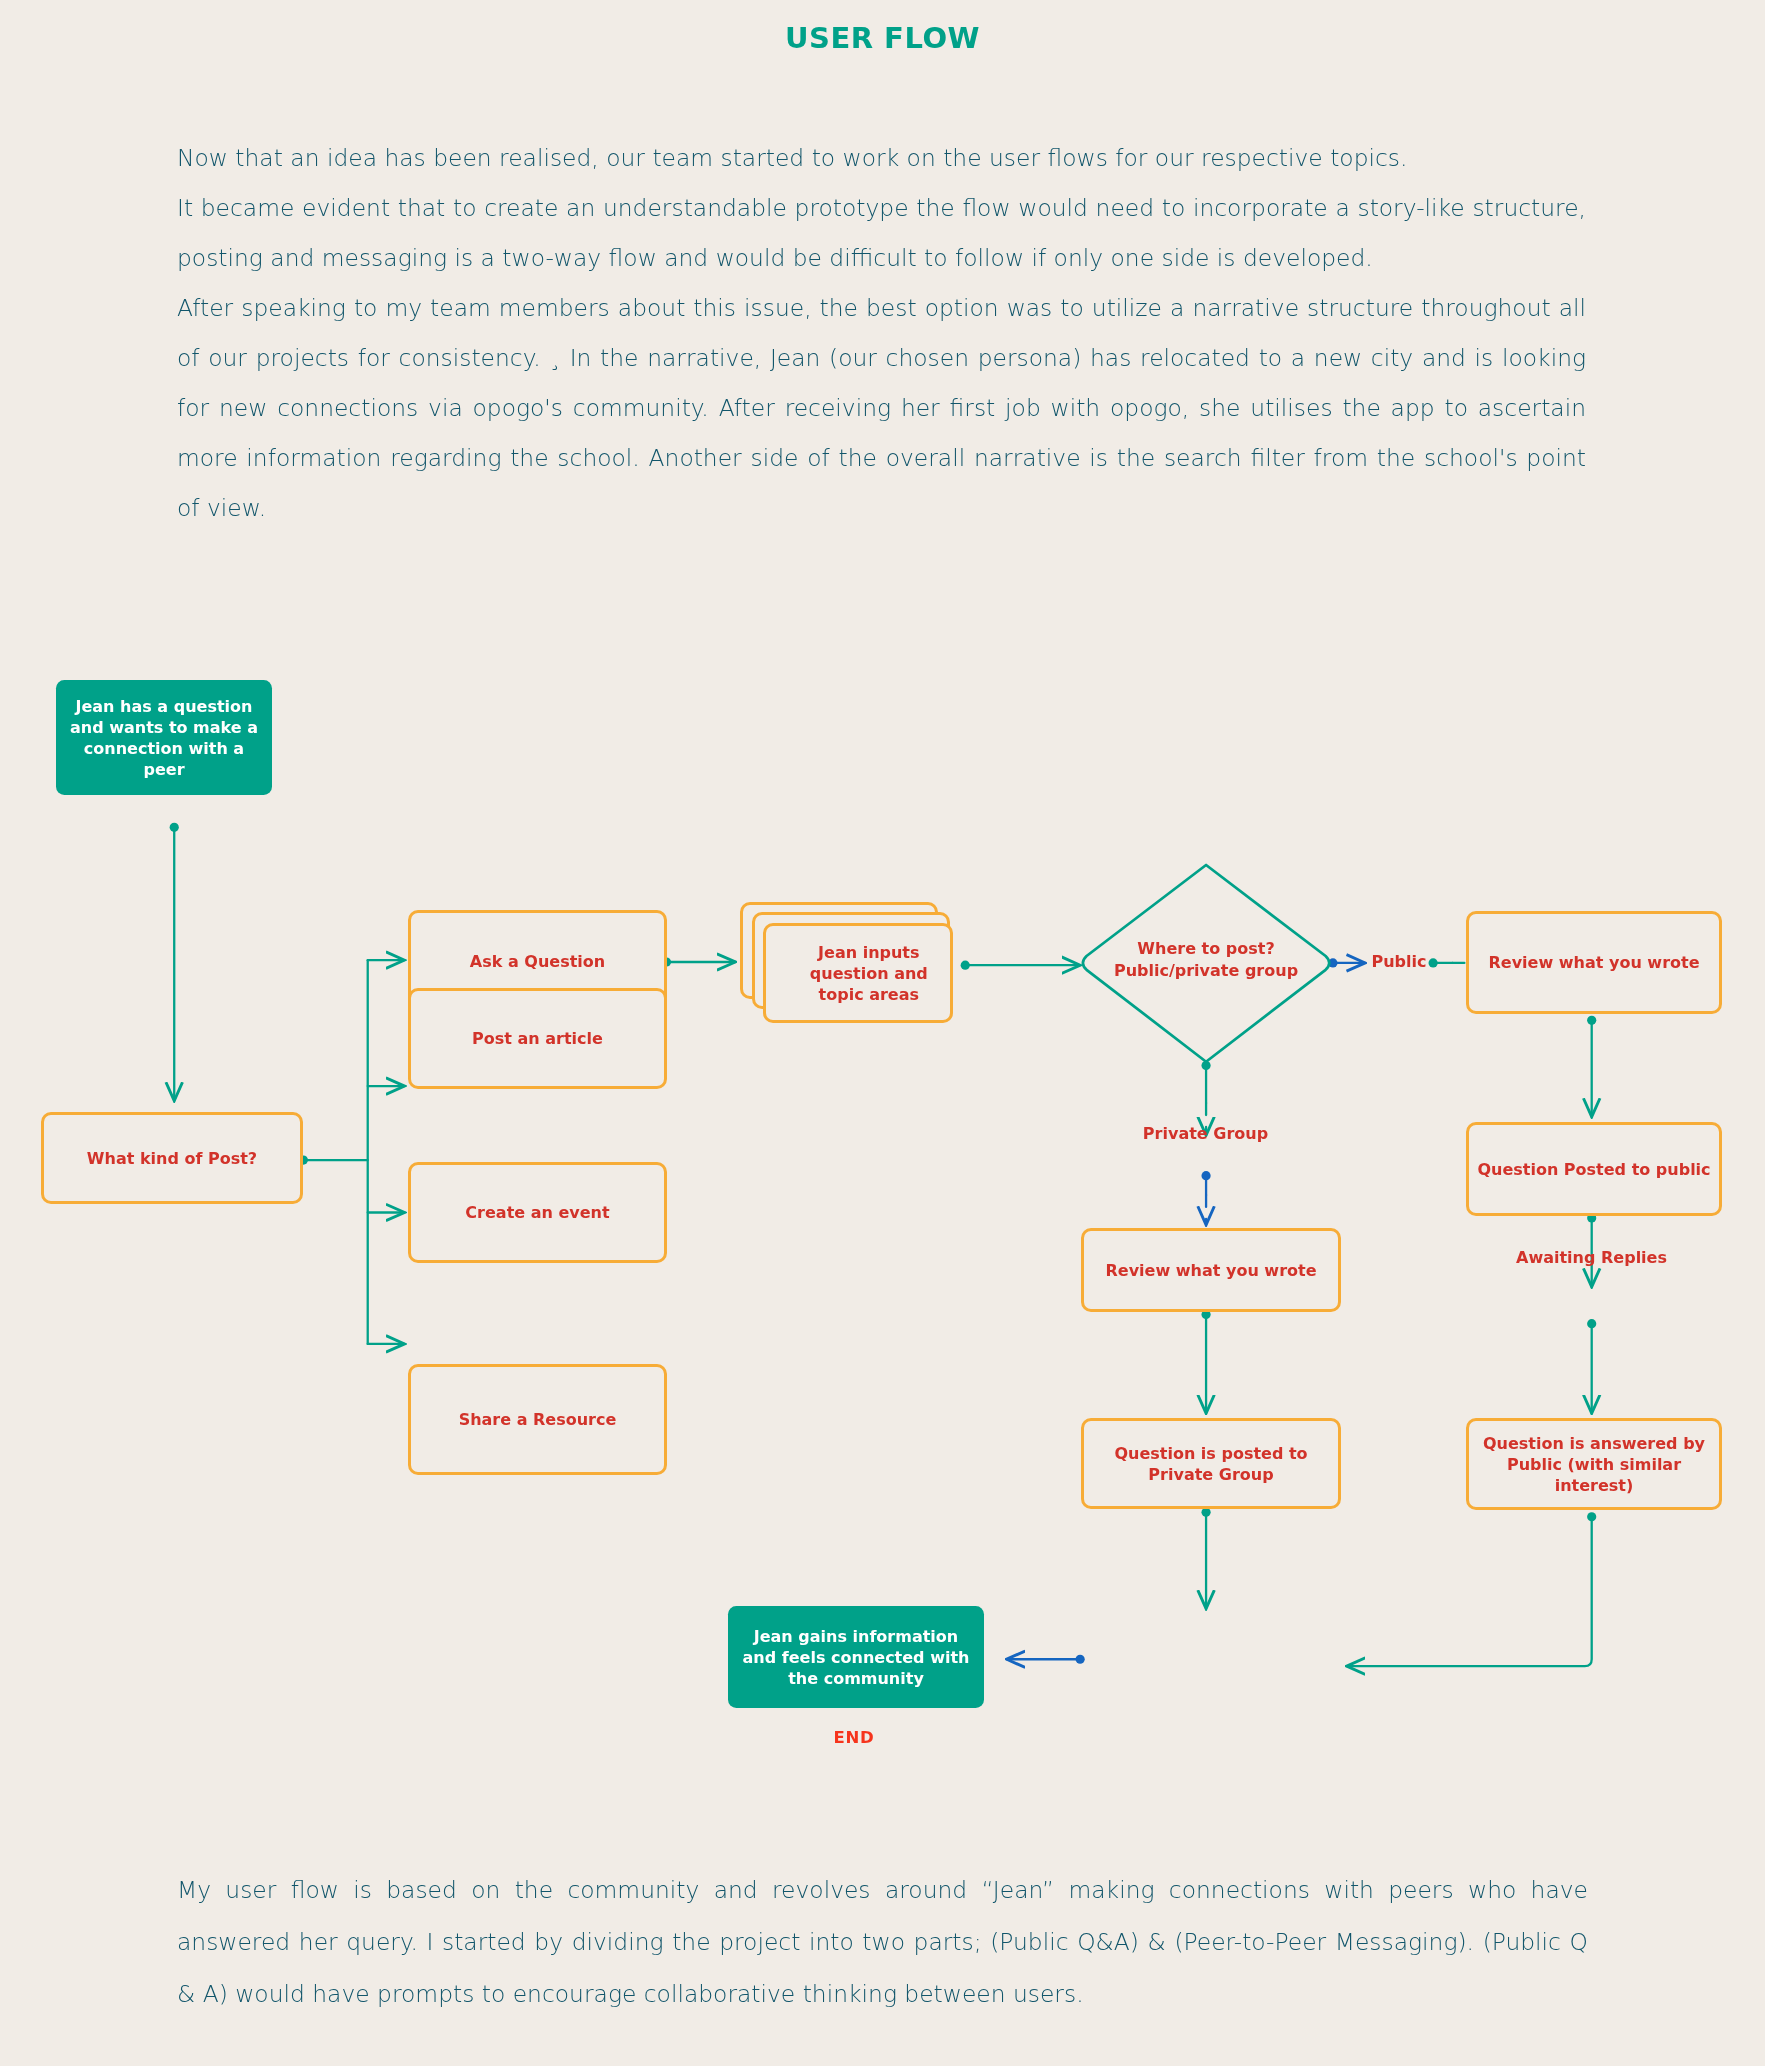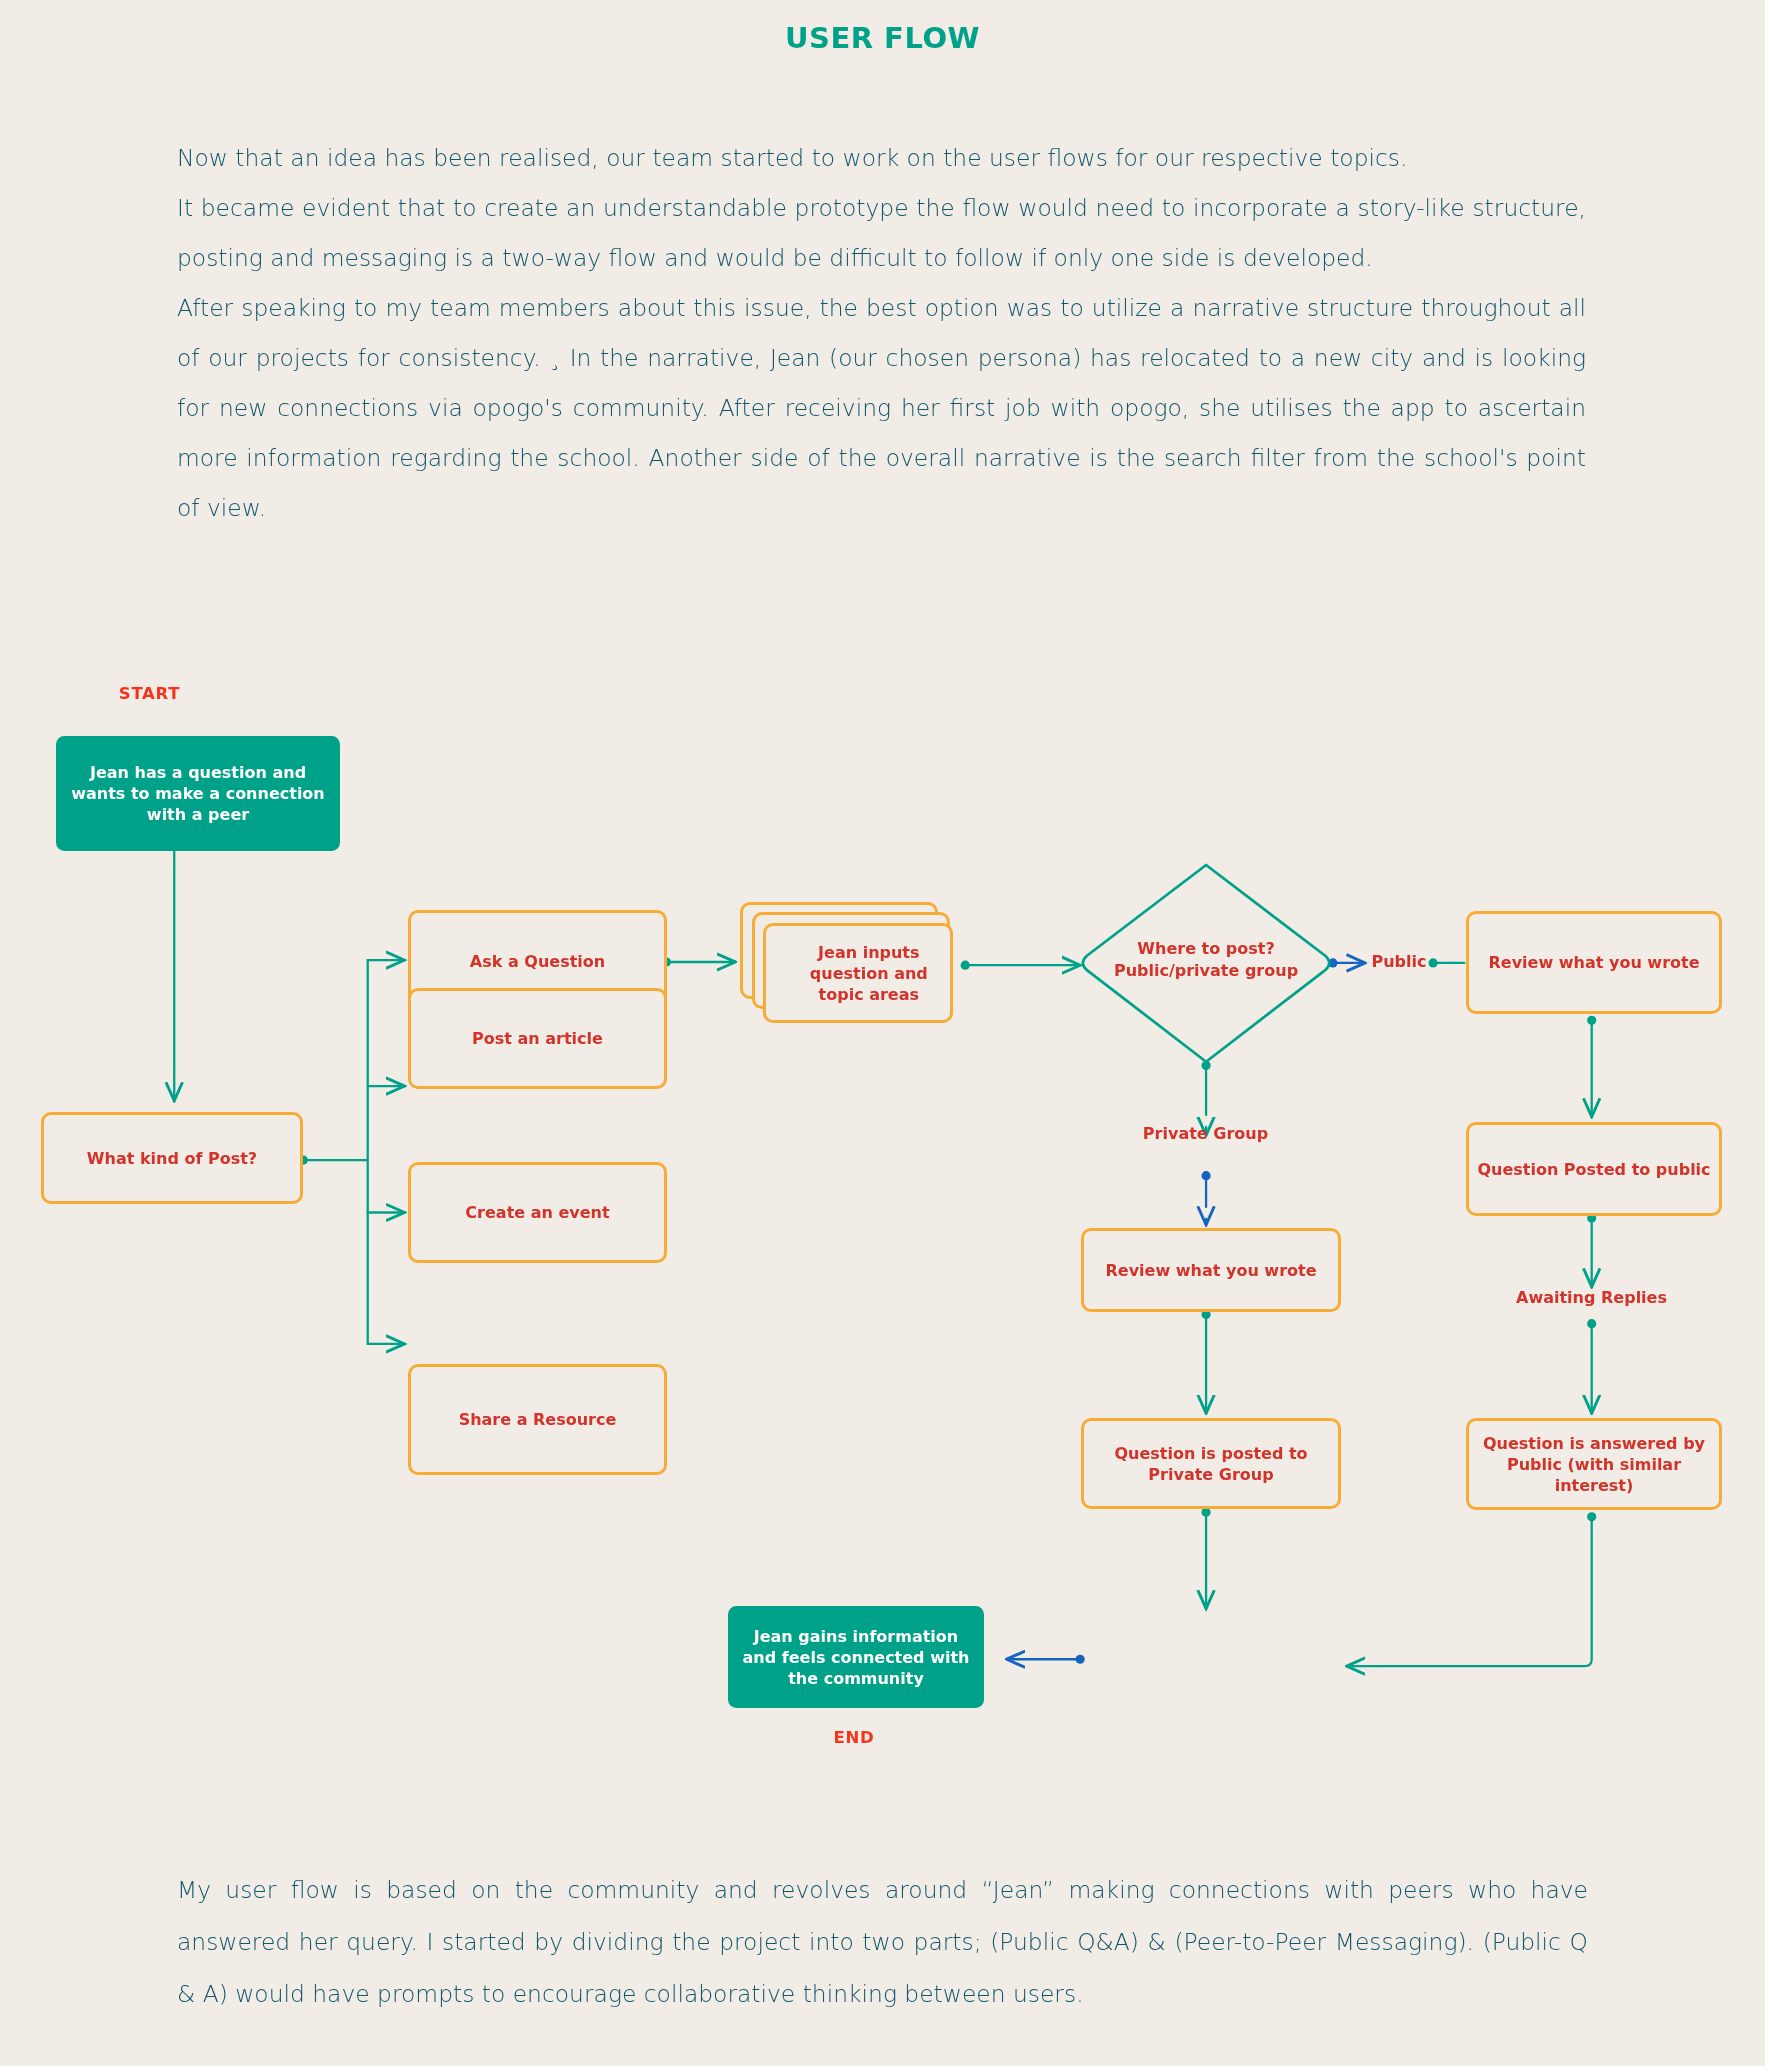--- a/index.html
+++ b/index.html
@@ -190,21 +190,21 @@
       <path d="M2624,2558 L2624,2600" marker-start="url(#dotB)"></path>
       <path d="M2624,2600 L2624,2665" stroke-dasharray="26 26" marker-end="url(#arrB)"></path>
 
       <path d="M2350,3610 L2190,3610" marker-start="url(#dotB)" marker-end="url(#arrB)"></path>
     </g>
 
     <path d="M2624,1882 L2884,2080 Q2900,2095 2884,2110 L2624,2310 L2364,2110 Q2348,2095 2364,2080 Z" fill="none" stroke="#00A189" stroke-width="6" stroke-linejoin="round"></path>
   </svg>
 
   <div class="marker-label" style="left:108px; top:684px; width:83px;">START</div>
-  <div class="node green" style="left:56px; top:736px; width:284px; height:115px;">Jean has a question and wants to make a connection with a peer</div>
+  <div class="node green" style="left:56px; top:680px; width:216px; height:115px;">Jean has a question and wants to make a connection with a peer</div>
 
   <div class="node box" style="left:41px; top:1112px; width:262px; height:92px;">What kind of Post?</div>
 
   <div class="node box" style="left:408px; top:910px; width:259px; height:103px;">Ask a Question</div>
   <div class="node box" style="left:408px; top:988px; width:259px; height:101px;text-align:right;">Post an article</div>
   <div class="node box" style="left:408px; top:1162px; width:259px; height:101px;">Create an event</div>
   <div class="node box" style="left:408px; top:1364px; width:259px; height:111px;">Share a Resource</div>
 
   <div class="stack-ghost" style="left:740px; top:902px; width:198px; height:97px;"></div>
   <div class="stack-ghost" style="left:752px; top:912px; width:198px; height:97px;"></div>
@@ -212,21 +212,21 @@
 
   <div class="diamond-text" style="left:1068px; top:938px; width:276px;">
     <div>Where to post?</div>
     <div>Public/private group</div>
   </div>
 
   <div class="flow-label" style="left:1364px; top:952px; width:70px;">Public</div>
 
   <div class="flow-label" style="left:1123px; top:1124px; width:165px;">Private Group</div>
 
-  <div class="flow-label" style="left:1509px; top:1248px; width:165px;margin-top:40px;">Awaiting Replies</div>
+  <div class="flow-label" style="left:1509px; top:1248px; width:165px;">Awaiting Replies</div>
 
   <div class="node box" style="left:1466px; top:911px; width:256px; height:103px;">Review what you wrote</div>
   <div class="node box" style="left:1466px; top:1122px; width:256px; height:94px;">Question Posted to public</div>
   <div class="node box" style="left:1466px; top:1418px; width:256px; height:92px;">Question is answered by Public (with similar interest)</div>
 
   <div class="node box" style="left:1081px; top:1228px; width:260px; height:84px;">Review what you wrote</div>
   <div class="node box" style="left:1081px; top:1418px; width:260px; height:91px;">Question is posted to Private Group</div>
 
   <div class="node green" style="left:728px; top:1606px; width:256px; height:102px;">Jean gains information and feels connected with the community</div>
   <div class="marker-label" style="left:815px; top:1728px; width:78px;">END</div>

